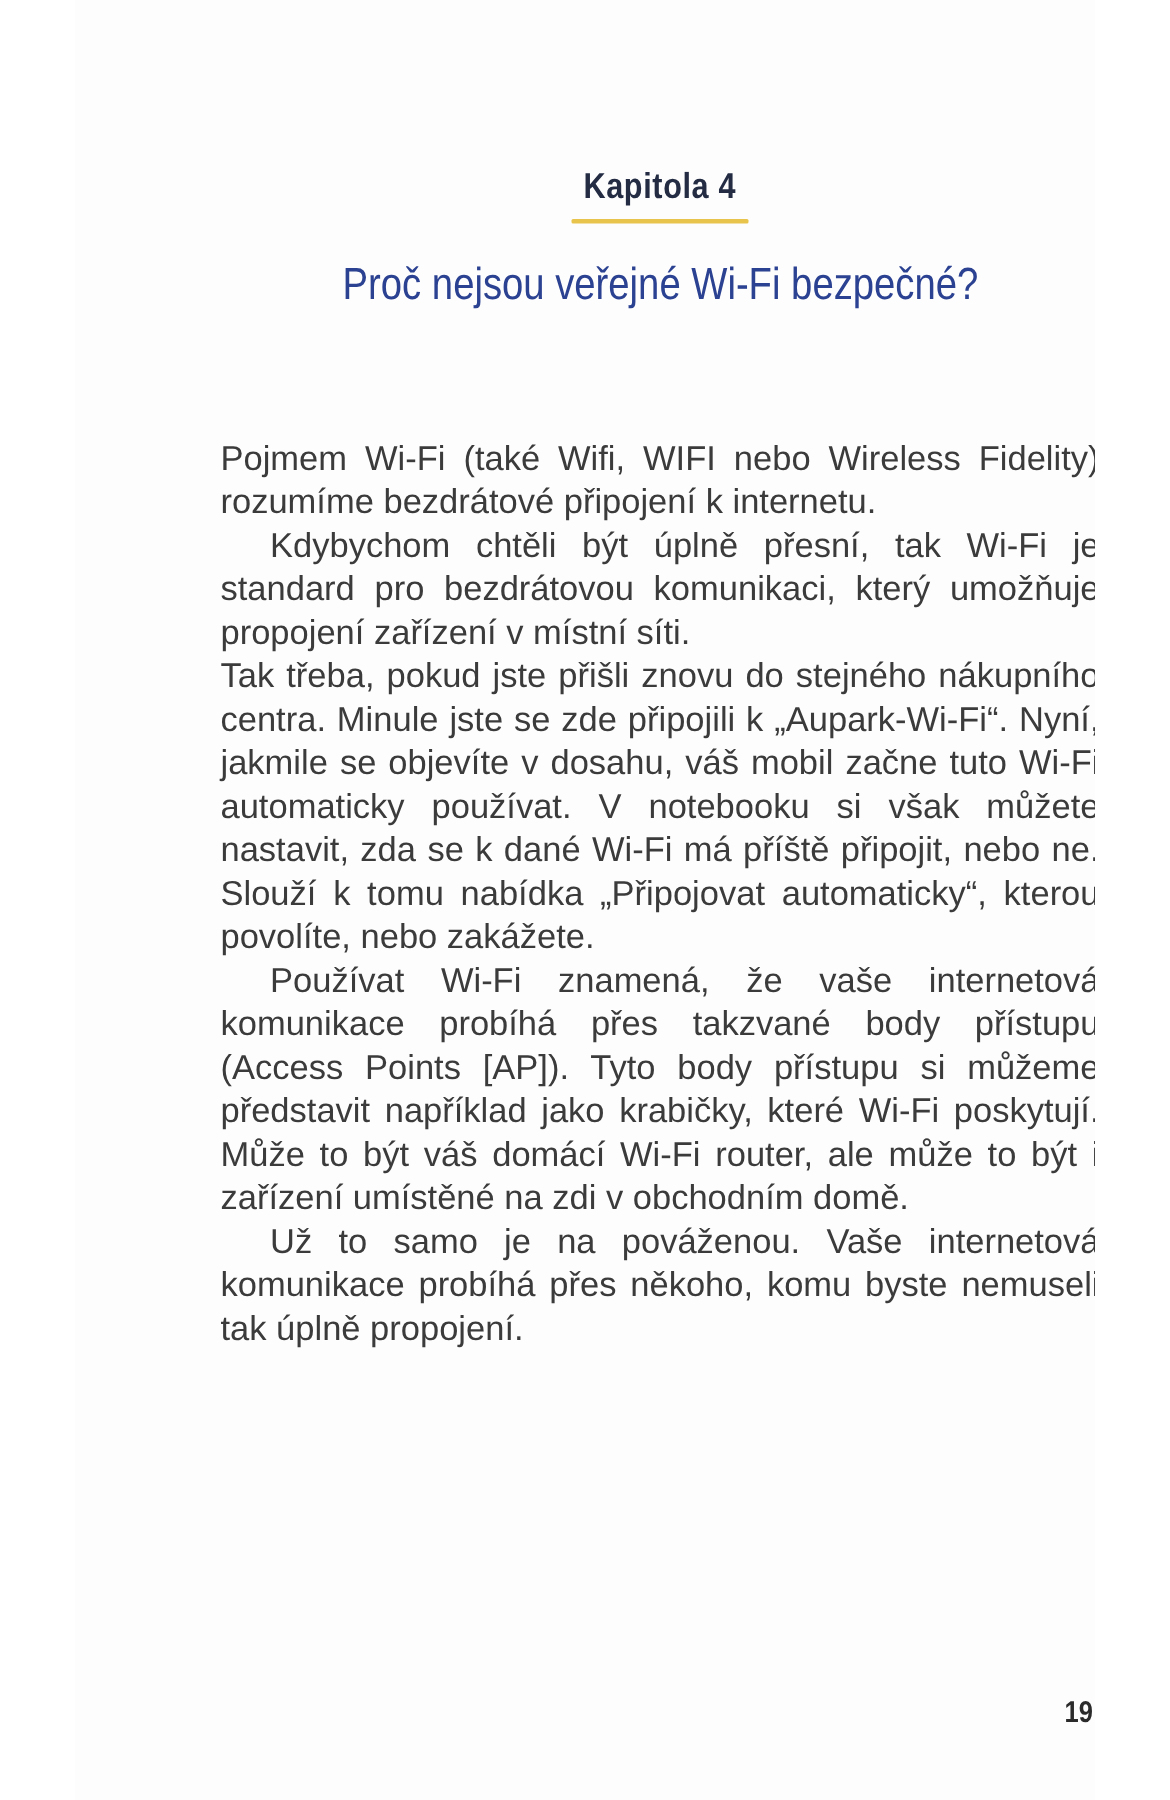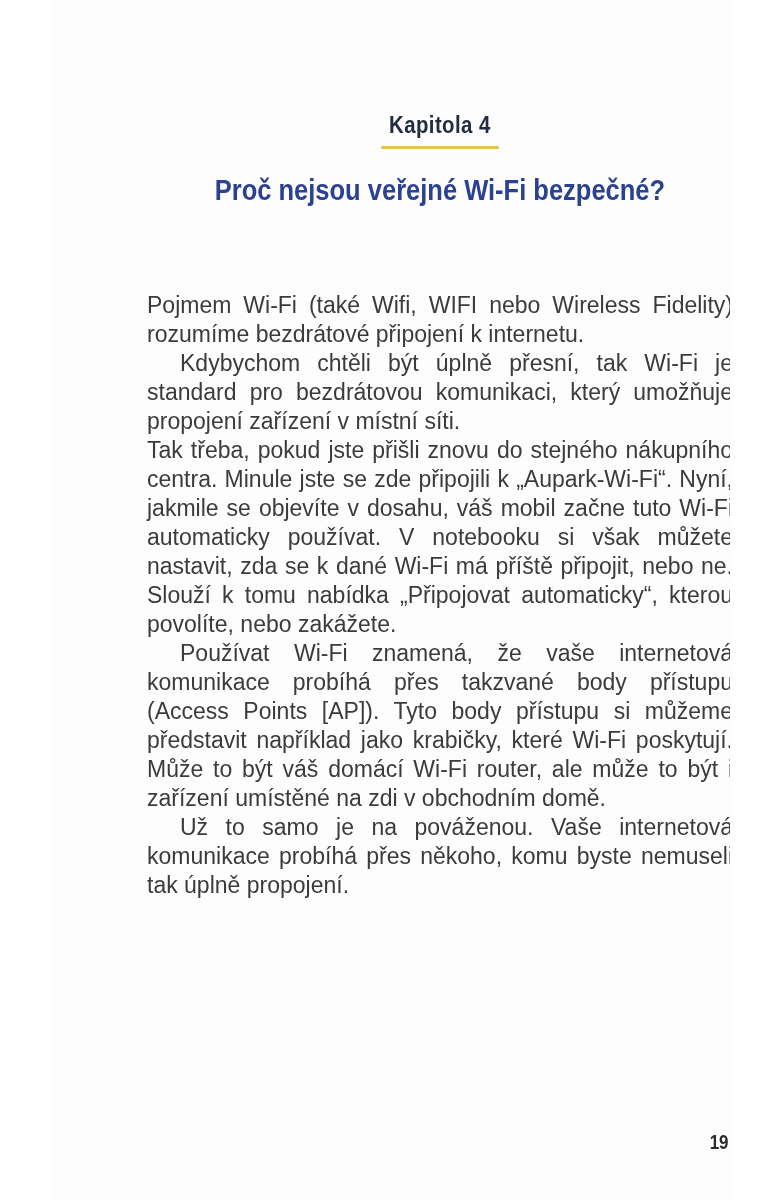--- a/index.html
+++ b/index.html
@@ -45,21 +45,21 @@
   .rule {
     width: 118px;
     height: 3px;
     margin: 8px auto 0 auto;
     background: var(--accent, #e9c44d);
     border-radius: 1px;
   }
   h1.title {
     margin: 24px 0 0 0;
     font-size: 30px;
-    font-weight: 700;
+    font-weight: 400;
     color: var(--title-blue, #2b4191);
     line-height: 34px;
     text-align: center;
   }
   main.body {
     margin-top: 84px;
     font-size: 23px;
     line-height: 29px;
     color: var(--body-text, #3b3b3b);
     text-align: justify;

